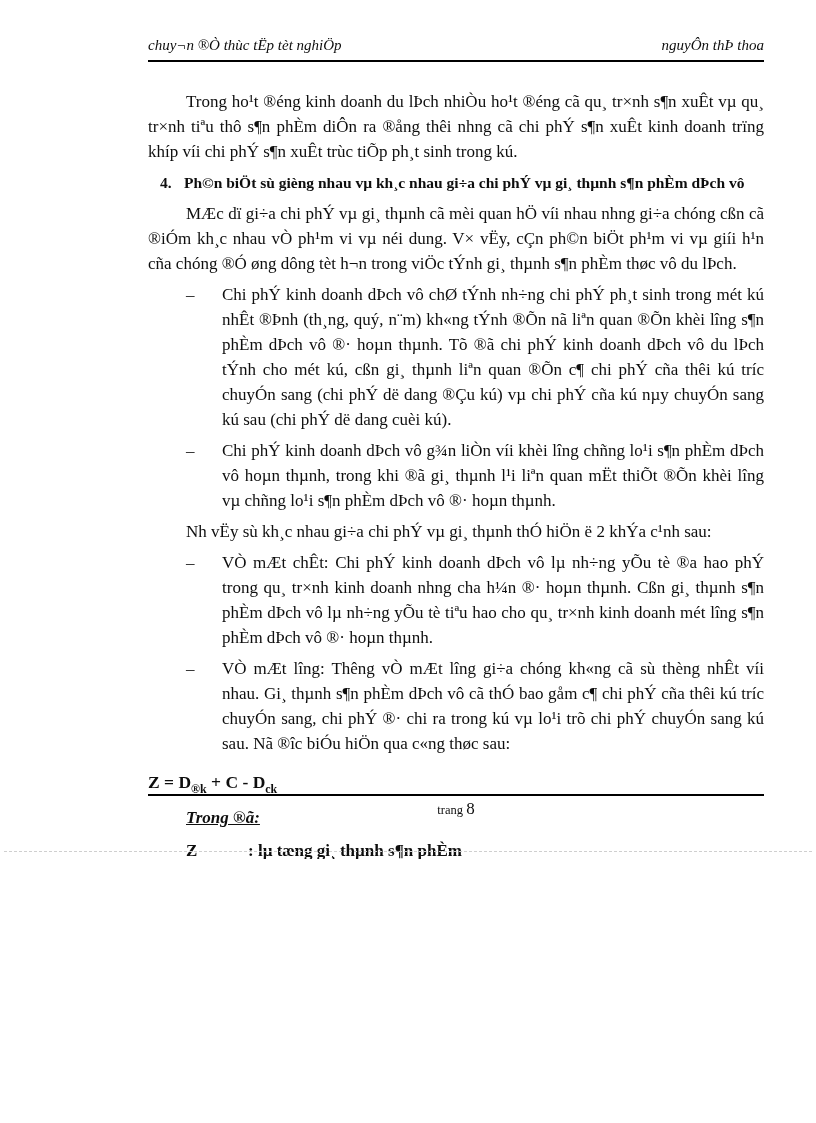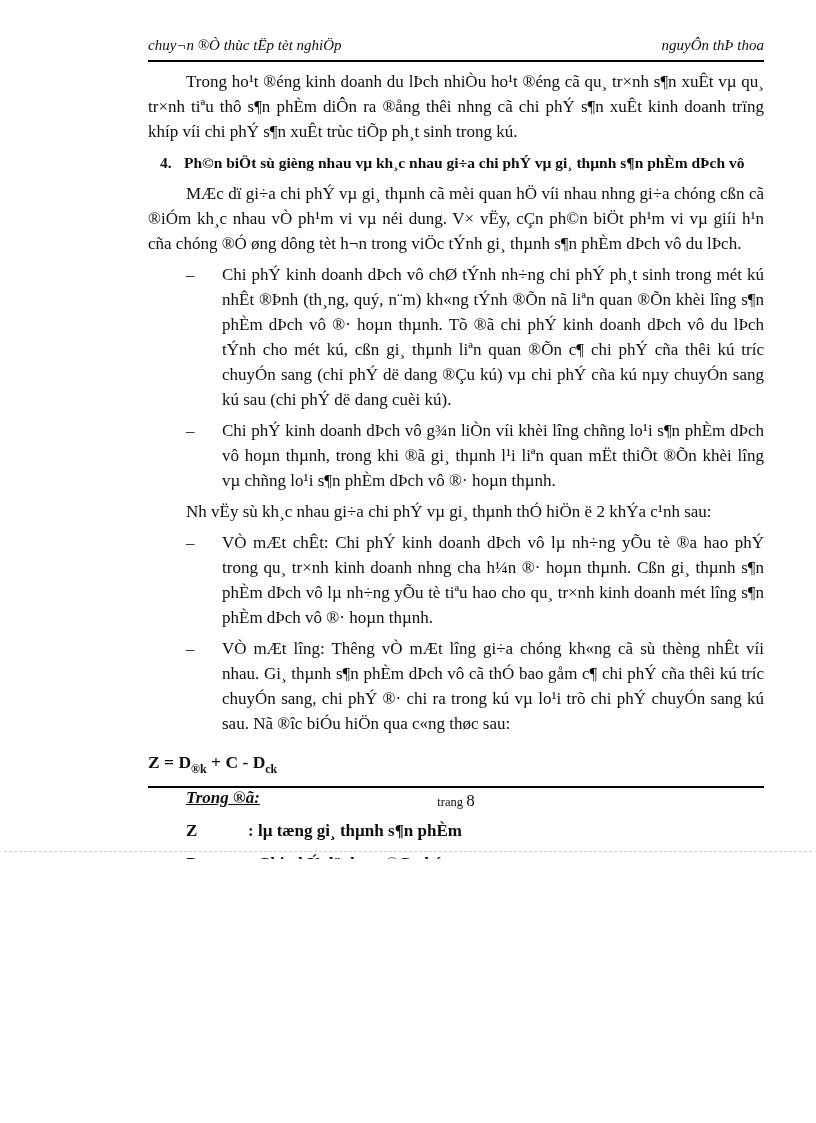--- a/index.html
+++ b/index.html
@@ -7,38 +7,38 @@
   .page {
     width: 816px; height: 859px; position: relative; background: #ffffff;
     font-family: "Liberation Serif", serif; color: #0e0e0e;
     padding: 36px 52px 0 148px; overflow: hidden;
   }
   .header {
     display: flex; justify-content: space-between; align-items: flex-end;
     font-style: italic; font-size: 15px; line-height: 19px;
     padding-bottom: 5px; border-bottom: 2.5px solid #000;
   }
-  .doc-body { margin-top: 7px; font-size: 17px; line-height: 25px; text-align: justify; }
+  .doc-body { margin-top: 27px; font-size: 17px; line-height: 25px; text-align: justify; }
   .para { margin: 0 0 3px 0; text-indent: 38px; }
   .heading {
     display: flex; font-weight: bold; font-size: 15.5px; line-height: 24px;
     margin: 7px 0 6px 12px; text-align: left;
   }
   .h-num { width: 24px; flex: none; }
   .dash-item { display: flex; margin: 6px 0 6px 38px; }
   .dash-marker { width: 36px; flex: none; }
   .dash-text { flex: 1; text-align: justify; }
   .formula { font-weight: bold; font-size: 17.5px; margin: 14px 0 10px 0; }
   sub { font-size: 12px; line-height: 0; }
   .where-label { margin: 10px 0 8px 38px; font-weight: bold; font-style: italic; }
   .where-label .u { text-decoration: underline; }
   .def-row { display: flex; margin: 0 0 8px 38px; line-height: 25px; }
   .def-term { width: 62px; flex: none; font-weight: bold; }
   .def-desc { flex: 1; font-weight: bold; }
-  .footer { position: absolute; left: 148px; right: 52px; bottom: 48px; }
+  .footer { position: absolute; left: 148px; right: 52px; bottom: 40px; }
   .footer-rule { border-top: 2px solid #000; margin-bottom: 3px; }
   .footer-text { text-align: center; font-size: 12.5px; }
   .pagenum { font-size: 17px; }
   .page-dots { position: absolute; left: 4px; right: 4px; bottom: 7px; border-top: 1.5px dashed #cfcfcf; }
 </style>
 </head>
 <body>
 
 <div class="page">
 
@@ -49,21 +49,21 @@
 
   <div class="doc-body">
 
     <p class="para">Trong ho¹t ®éng kinh doanh du lÞch nhiÒu ho¹t ®éng cã qu¸ tr×nh s¶n xuÊt vµ qu¸ tr×nh tiªu thô s¶n phÈm diÔn ra ®ång thêi nhng cã chi phÝ s¶n xuÊt kinh doanh trïng khíp víi chi phÝ s¶n xuÊt trùc tiÕp ph¸t sinh trong kú.</p>
 
     <div class="heading">
       <span class="h-num">4.</span>
       <span class="h-text">Ph©n biÖt sù gièng nhau vµ kh¸c nhau gi÷a chi phÝ vµ gi¸ thµnh s¶n phÈm dÞch vô</span>
     </div>
 
-    <p class="para">MÆc dï gi÷a chi phÝ vµ gi¸ thµnh cã mèi quan hÖ víi nhau nhng gi÷a chóng cßn cã ®iÓm kh¸c nhau vÒ ph¹m vi vµ néi dung. V× vËy, cÇn ph©n biÖt ph¹m vi vµ giíi h¹n cña chóng ®Ó øng dông tèt h¬n trong viÖc tÝnh gi¸ thµnh s¶n phÈm dÞch vô du lÞch.</p>
+    <p class="para">MÆc dï gi÷a chi phÝ vµ gi¸ thµnh cã mèi quan hÖ víi nhau nhng gi÷a chóng cßn cã ®iÓm kh¸c nhau vÒ ph¹m vi vµ néi dung. V× vËy, cÇn ph©n biÖt ph¹m vi vµ giíi h¹n cña chóng ®Ó øng dông tèt h¬n trong viÖc tÝnh gi¸ thµnh s¶n phÈm thøc vô du lÞch.</p>
 
     <div class="dash-item">
       <span class="dash-marker">–</span>
       <span class="dash-text">Chi phÝ kinh doanh dÞch vô chØ tÝnh nh÷ng chi phÝ ph¸t sinh trong mét kú nhÊt ®Þnh (th¸ng, quý, n¨m) kh«ng tÝnh ®Õn nã liªn quan ®Õn khèi lîng s¶n phÈm dÞch vô ®· hoµn thµnh. Tõ ®ã chi phÝ kinh doanh dÞch vô du lÞch tÝnh cho mét kú, cßn gi¸ thµnh liªn quan ®Õn c¶ chi phÝ cña thêi kú tríc chuyÓn sang (chi phÝ dë dang ®Çu kú) vµ chi phÝ cña kú nµy chuyÓn sang kú sau (chi phÝ dë dang cuèi kú).</span>
     </div>
 
     <div class="dash-item">
       <span class="dash-marker">–</span>
       <span class="dash-text">Chi phÝ kinh doanh dÞch vô g¾n liÒn víi khèi lîng chñng lo¹i s¶n phÈm dÞch vô hoµn thµnh, trong khi ®ã gi¸ thµnh l¹i liªn quan mËt thiÕt ®Õn khèi lîng vµ chñng lo¹i s¶n phÈm dÞch vô ®· hoµn thµnh.</span>
     </div>

